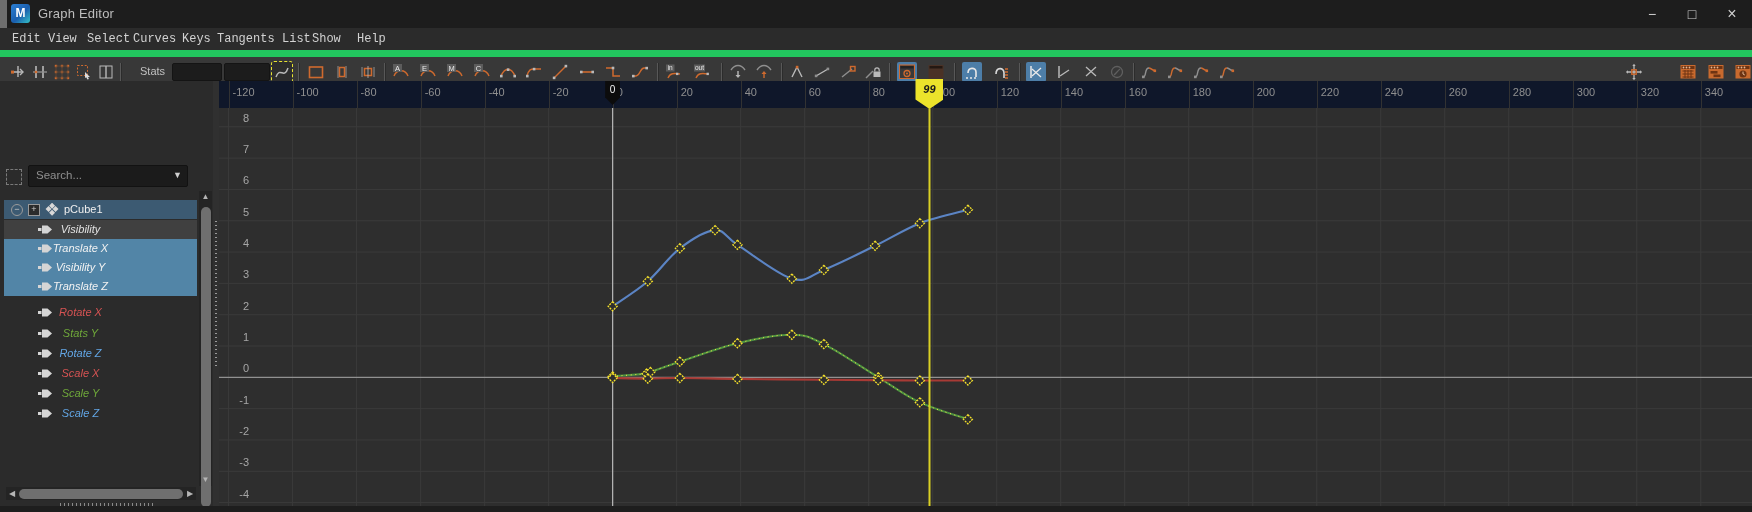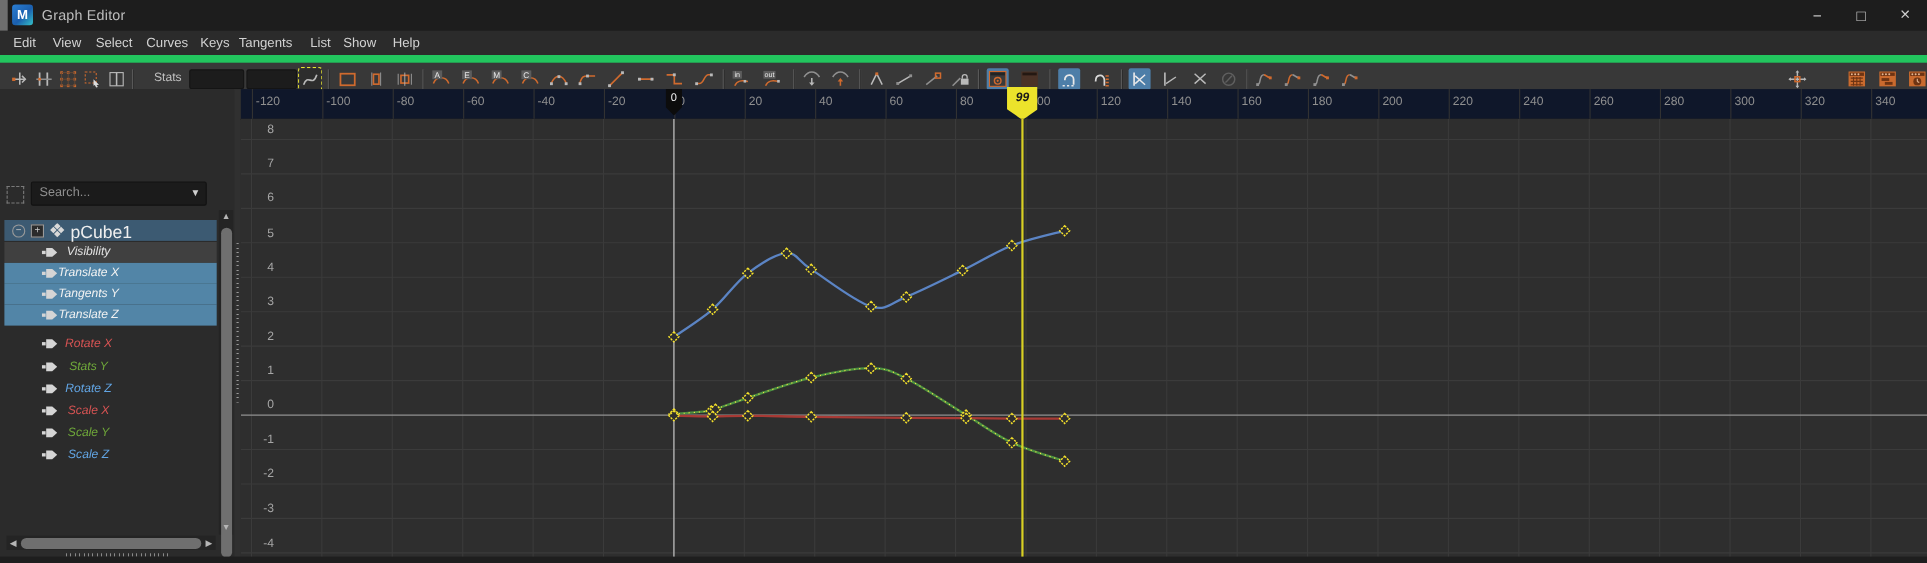--- a/index.html
+++ b/index.html
@@ -10,21 +10,21 @@
   .titlebar .edge{position:absolute;left:0;top:0;width:7px;height:28px;background:#6e6e6e;}
   .appicon{position:absolute;left:11px;top:4px;width:19px;height:19px;border-radius:3px;
            background:linear-gradient(135deg,#2b7fd4 0%,#1b5fae 55%,#35c2c8 100%);
            color:#fff;font-weight:bold;font-size:12px;text-align:center;line-height:19px;}
   .title{position:absolute;left:38px;top:6px;font-size:13px;color:#bdbdbd;letter-spacing:.2px;}
   .winbtns{position:absolute;right:0;top:0;height:28px;}
   .winbtn{position:absolute;top:0;width:40px;height:28px;color:#cfcfcf;font-size:14px;
           text-align:center;line-height:28px;}
   
   .menubar{position:absolute;left:0;top:28px;width:100%;height:22px;background:#2b2b2b;border-bottom:1px solid #242424;}
-  .menuitem{position:absolute;top:0;height:22px;line-height:22px;font-size:12px;color:#d2d2d2;}
+  .menuitem{position:absolute;top:0;height:22px;line-height:22px;font-size:12px;color:#d2d2d2;font-family:Liberation Mono, monospace;}
   
   .toolbar{position:absolute;left:0;top:50px;width:100%;height:31px;background:#383838;border-top:7px solid #22c55e;}
   .tbtn{position:absolute;top:5px;width:20px;height:20px;border-radius:2px;}
   .tbtn svg{position:absolute;left:1px;top:1px;}
   .tbtn.active{background:#4d7ea8;}
   .tbtn.hl{outline:1px dashed #e8e430;outline-offset:0px;background:#2d2d2d;}
   .tbtn.disabled{opacity:.45;}
   .tsep{position:absolute;top:6px;width:1px;height:18px;background:#585858;border-right:1px solid #2c2c2c;}
   .statslabel{position:absolute;top:8px;font-size:11px;color:#c0c0c0;}
   .statsfield{position:absolute;top:6px;height:16px;background:#1c1c1c;border:1px solid #141414;border-radius:2px;}
@@ -34,21 +34,21 @@
   .searchbox{position:absolute;left:28px;top:84px;width:158px;height:20px;background:#1b1b1b;
              border:1px solid #121212;border-radius:2px;}
   .searchbox .ph{position:absolute;left:7px;top:3px;font-size:11.5px;color:#8f8f8f;}
   .searchbox .dd{position:absolute;right:5px;top:4px;font-size:9px;color:#cfcfcf;}
   .rootrow{position:absolute;left:4px;top:119px;width:193px;height:19px;background:#3c5a72;}
   .rootrow .circ{position:absolute;left:7px;top:4px;width:10px;height:10px;border:1px solid #9a9a9a;border-radius:50%;
                  color:#cfcfcf;font-size:9px;line-height:9px;text-align:center;}
   .rootrow .sq{position:absolute;left:24px;top:4px;width:10px;height:10px;border:1px solid #9a9a9a;
                color:#cfcfcf;font-size:9px;line-height:9px;text-align:center;background:#2b2b2b;}
   .rootrow .nodeicon{position:absolute;left:41px;top:3px;}
-  .rootrow .lbl{position:absolute;left:60px;top:3px;font-size:16px;color:#efefef;}
+  .rootrow .lbl{position:absolute;left:60px;top:3px;font-size:11px;color:#efefef;}
   .chrow{position:absolute;left:4px;width:193px;height:19px;}
   .chrow.sel{background:#5285a7;}
   .chrow .plug{position:absolute;left:34px;top:3px;}
   .chrow .lbl{position:absolute;left:0;right:40px;top:3px;font-size:11px;font-style:italic;text-align:center;}
   .vsb{position:absolute;left:199px;top:110px;width:13px;bottom:26px;background:#242424;}
   .vsb .arr{position:absolute;left:0;width:13px;height:12px;color:#b5b5b5;font-size:8px;text-align:center;line-height:12px;}
   .vsb .thumb{position:absolute;left:1.5px;top:16px;width:10px;height:300px;background:#6f6f6f;border-radius:5px;}
   .hsb{position:absolute;left:6px;top:406px;width:190px;height:13px;background:#242424;}
   .hsb .arr{position:absolute;top:0;width:12px;height:13px;color:#b5b5b5;font-size:8px;text-align:center;line-height:13px;}
   .hsb .thumb{position:absolute;left:13px;top:1.5px;width:164px;height:10px;background:#6f6f6f;border-radius:5px;}
@@ -457,21 +457,21 @@
             <rect x="0" y="5" width="3.5" height="3" fill="#d5d5d5"></rect>
             <path d="M4 2.5h5.5L14 6.5 9.5 10.5H4z" fill="#d5d5d5"></path>
           </svg>
           <span class="lbl" style="color:#f2f2f2">Translate X</span>
         </div>
         <div class="chrow sel" style="top: 177px;">
           <svg class="plug" width="15" height="13" viewBox="0 0 15 13">
             <rect x="0" y="5" width="3.5" height="3" fill="#d5d5d5"></rect>
             <path d="M4 2.5h5.5L14 6.5 9.5 10.5H4z" fill="#d5d5d5"></path>
           </svg>
-          <span class="lbl" style="color:#f2f2f2">Tangents Y</span>
+          <span class="lbl" style="color:#f2f2f2">Visibility Y</span>
         </div>
         <div class="chrow sel" style="top: 196px;">
           <svg class="plug" width="15" height="13" viewBox="0 0 15 13">
             <rect x="0" y="5" width="3.5" height="3" fill="#d5d5d5"></rect>
             <path d="M4 2.5h5.5L14 6.5 9.5 10.5H4z" fill="#d5d5d5"></path>
           </svg>
           <span class="lbl" style="color:#f2f2f2">Translate Z</span>
         </div>
         <div class="chrow" style="top: 222px;">
           <svg class="plug" width="15" height="13" viewBox="0 0 15 13">

